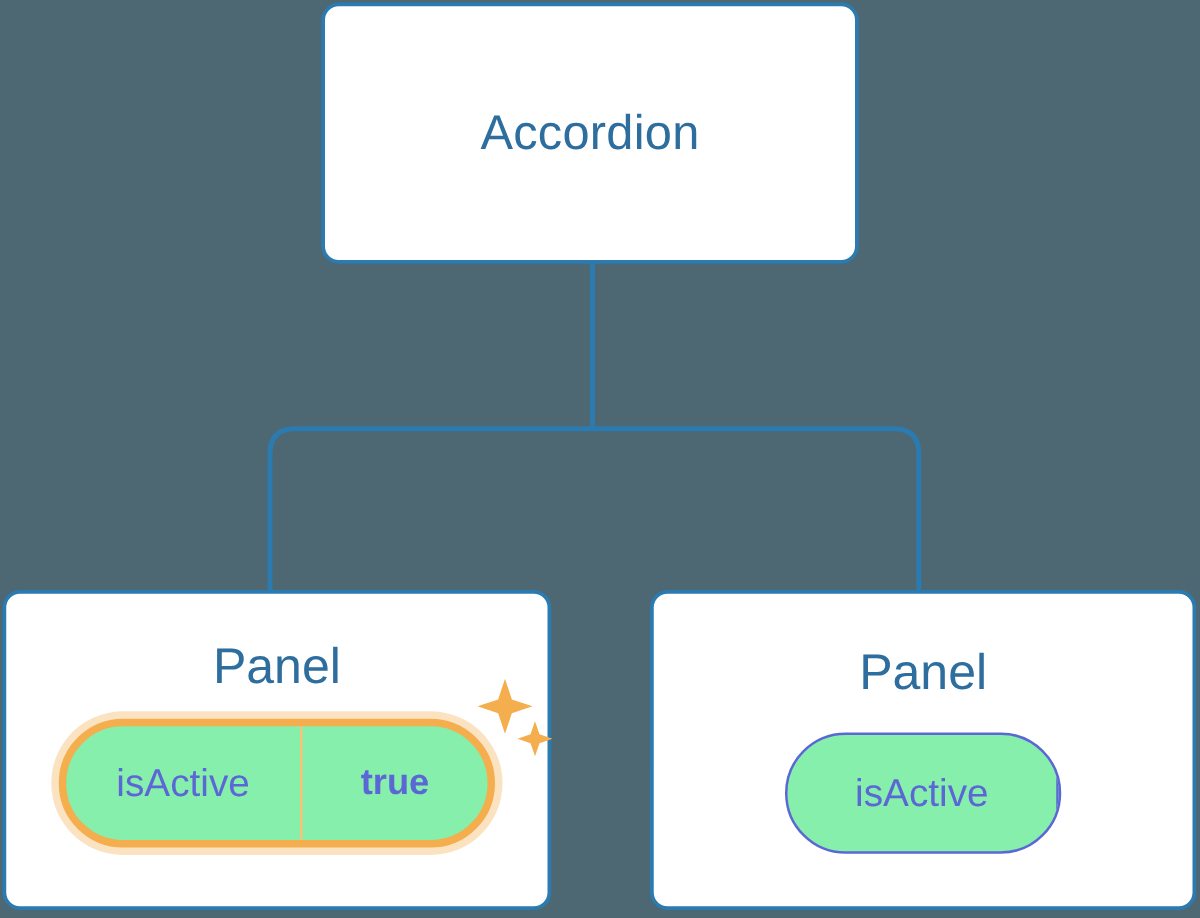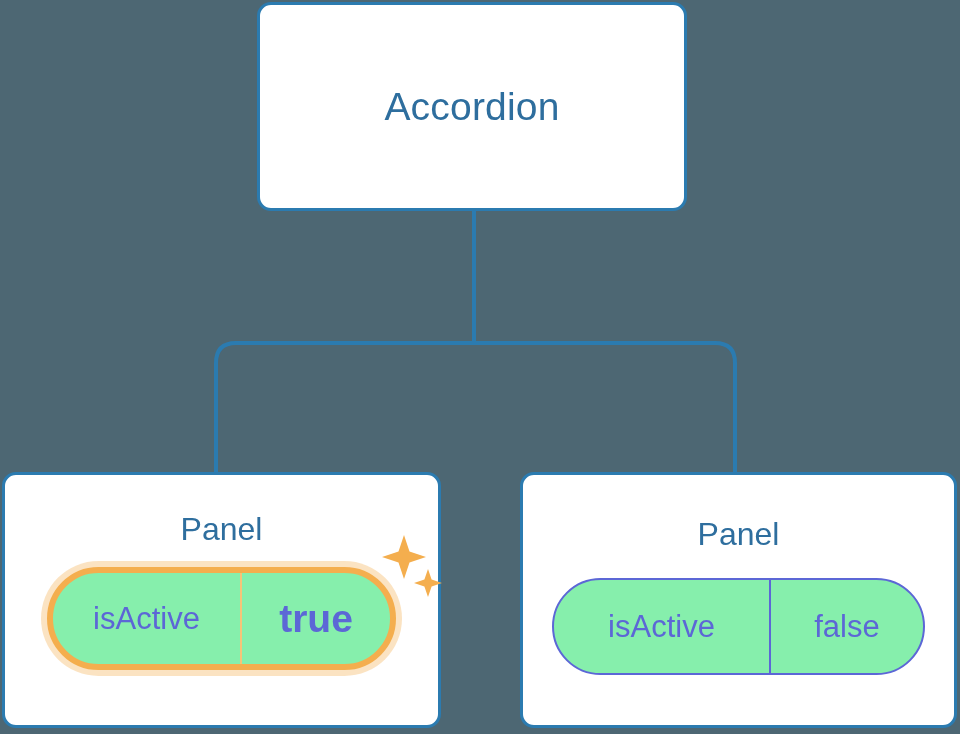--- a/index.html
+++ b/index.html
@@ -64,21 +64,21 @@
   }
   .node-panel-right {
     left: 520px;
     top: 472px;
     width: 437px;
     height: 256px;
     padding-top: 43px;
   }
   .panel-title {
     color: #2e6e9e;
-    font-size: 32px;
+    font-size: 40px;
     line-height: 1;
     white-space: nowrap;
   }
 
   
   .pill-wrap {
     position: relative;
     margin-top: 28px;
   }
   .pill {
@@ -106,21 +106,21 @@
     box-shadow: 0 0 0 6px rgba(246, 188, 110, 0.42);
     height: 103px;
   }
   .pill.pill-highlight .pill-key {
     width: 187px;
     font-size: 31px;
     border-right: 2px solid #f6c478;
   }
   .pill.pill-highlight .pill-val {
     width: 148px;
-    font-size: 39px;
+    font-size: 29px;
     font-weight: bold;
   }
 
   
   .pill.pill-plain {
     border: 2px solid #5c67d6;
     height: 97px;
   }
   .pill.pill-plain .pill-key {
     width: 215px;
@@ -170,18 +170,17 @@
       </svg>
     </div>
   </div>
 
   <div class="node-card node-panel-right">
     <div class="panel-title">Panel</div>
 
     <div class="pill-wrap">
       <div class="pill pill-plain">
         <div class="pill-key">isActive</div>
-        <div class="pill-val">false</div>
       </div>
     </div>
   </div>
 
 </div>
 
 </body></html>

